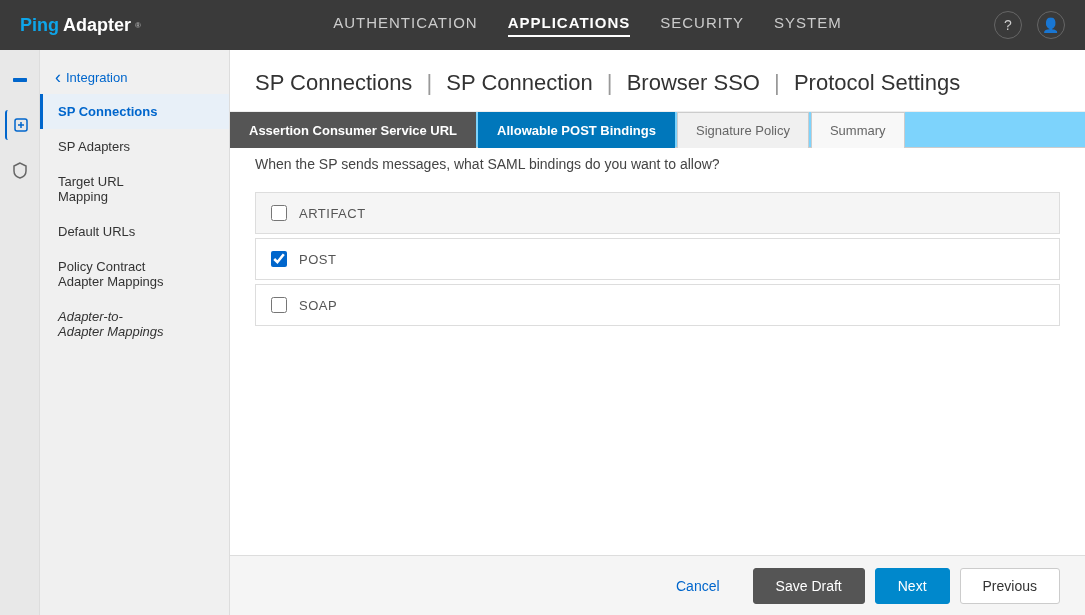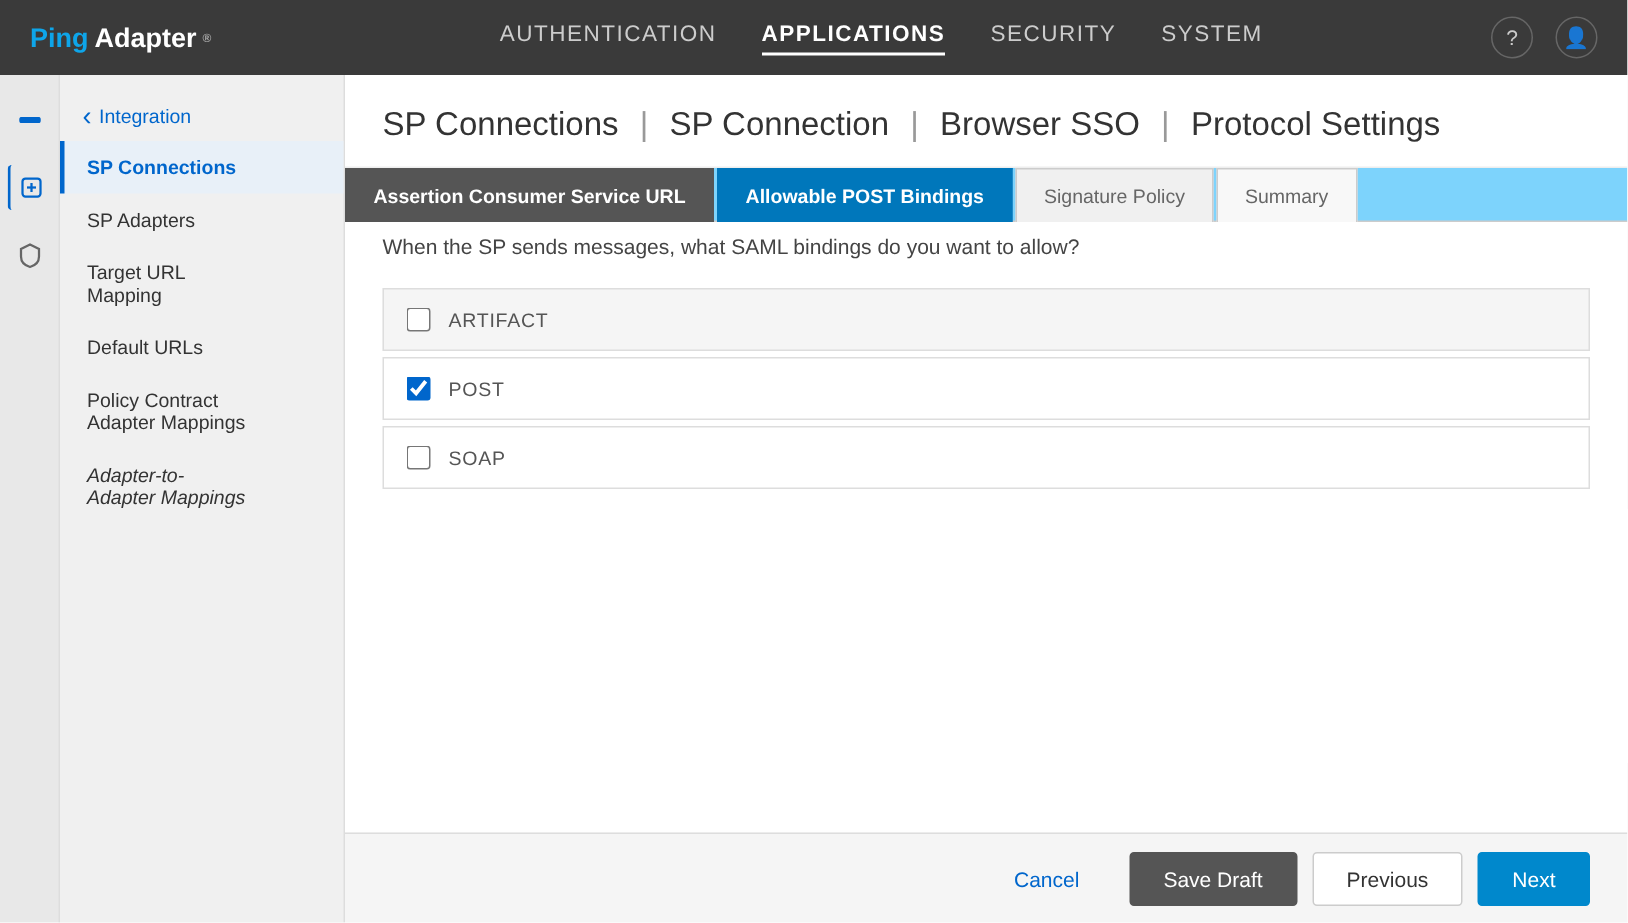--- a/index.html
+++ b/index.html
@@ -373,17 +373,17 @@
         <div class="binding-row" style="background:#fff;">
           <input type="checkbox" class="checkbox-input" id="cb-soap" style="">
           <label class="binding-label" for="cb-soap">SOAP</label>
         </div>
       </div>
     </div>
 
     <div class="footer">
       <button class="btn btn-cancel">Cancel</button>
       <button class="btn btn-save-draft">Save Draft</button>
+      <button class="btn btn-next">Next</button>
       <button class="btn btn-previous">Previous</button>
-      <button class="btn btn-next">Next</button>
     </div>
   </div>
 </div>
 
 </body></html>

